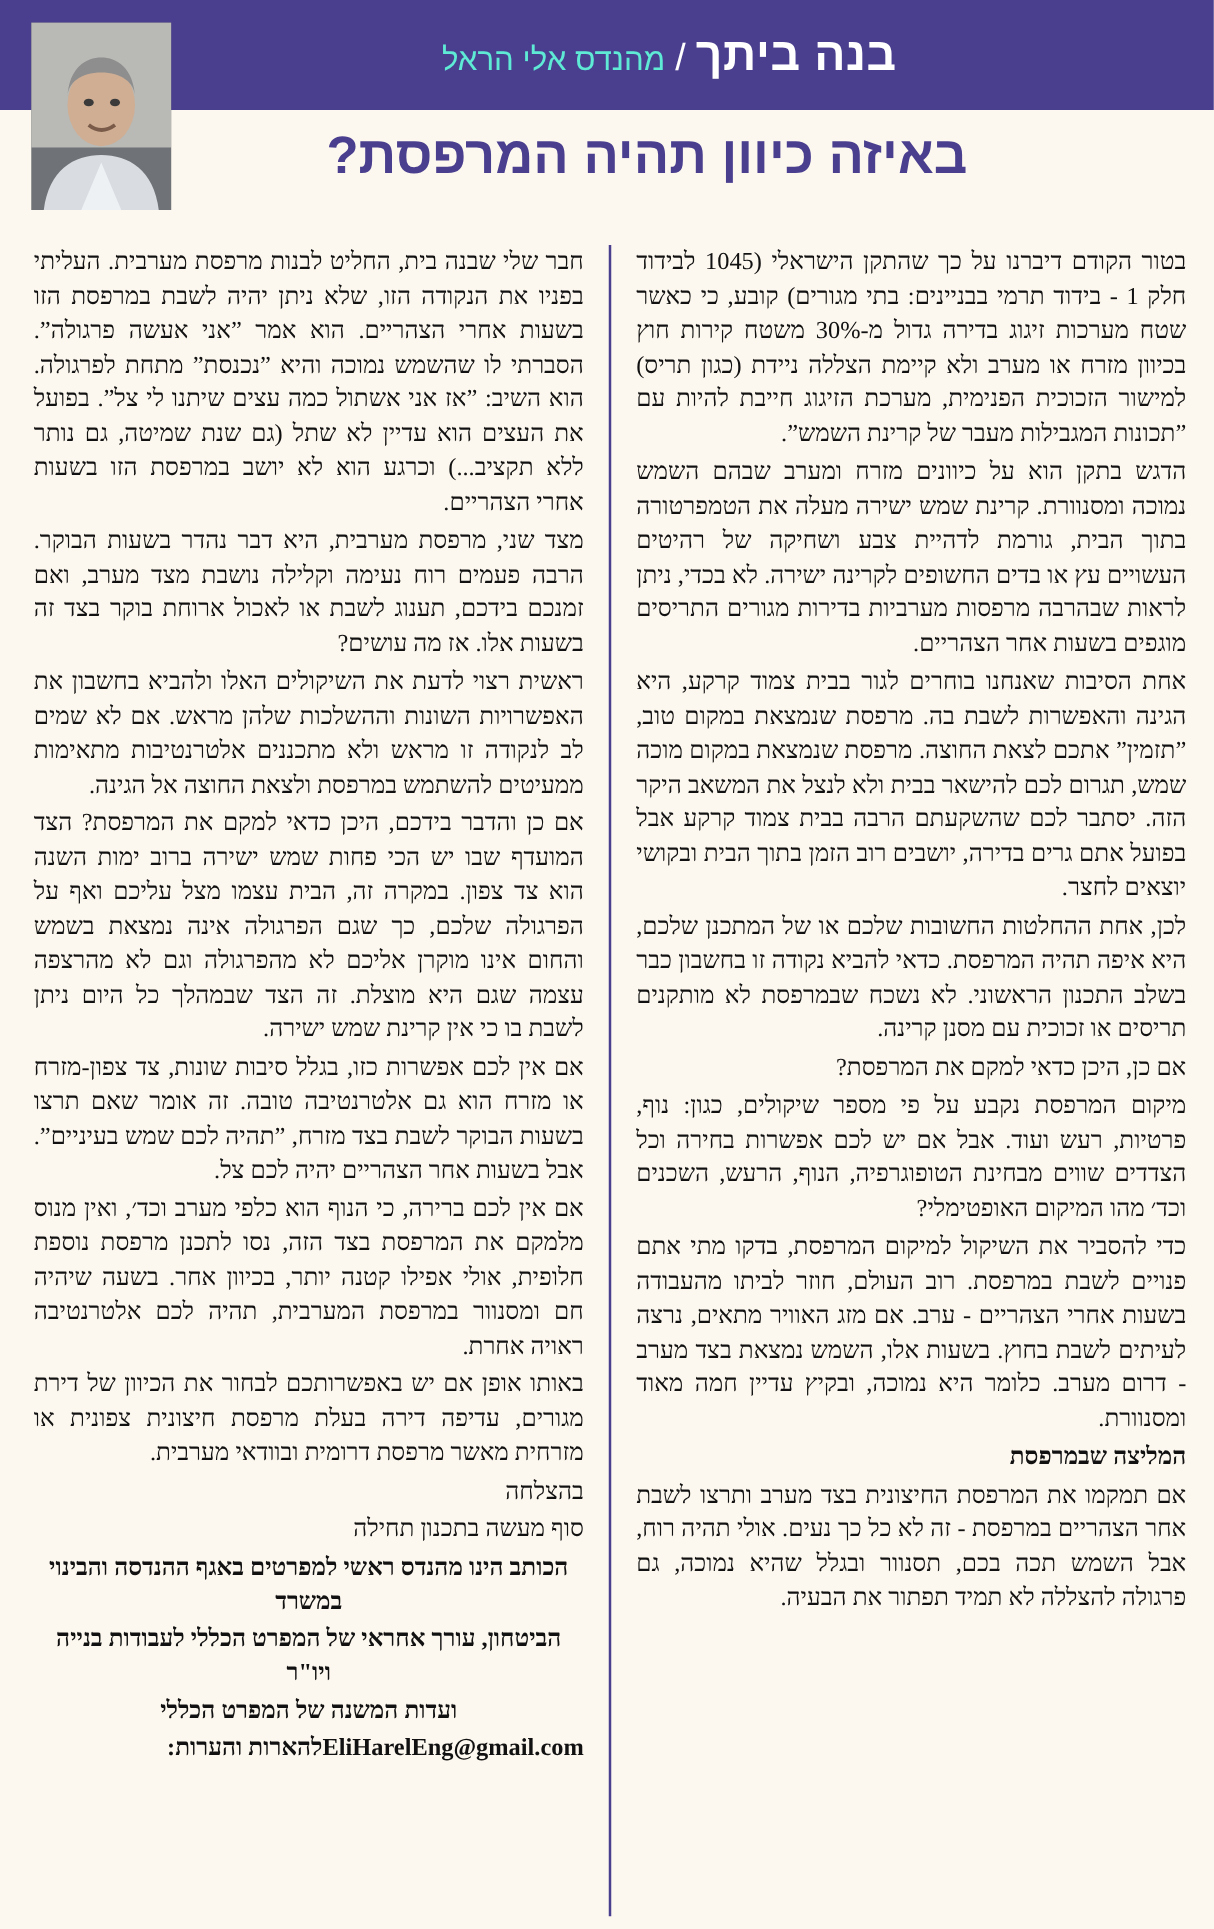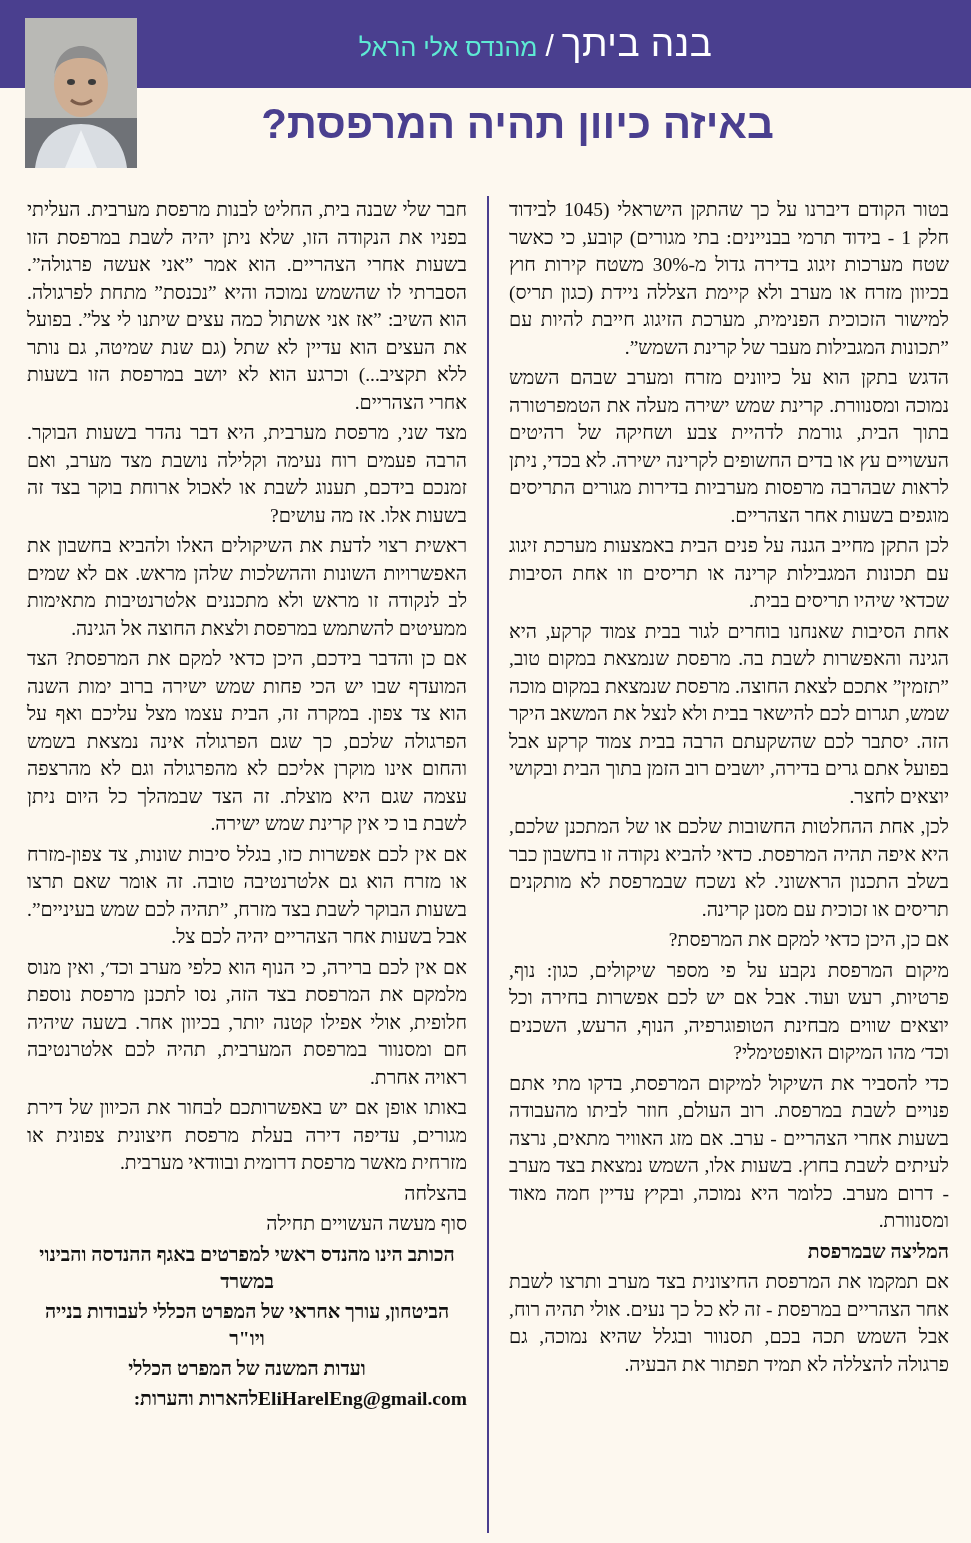--- a/index.html
+++ b/index.html
@@ -44,21 +44,21 @@
     flex-direction: row;
     align-items: baseline;
     justify-content: center;
     padding-right: 20px;
     padding-left: 120px;
     direction: rtl;
   }
   .header-title {
     color: #ffffff;
     font-size: 37px;
-    font-weight: normal;
+    font-weight: bold;
     letter-spacing: 0.5px;
     font-family: "Liberation Sans", sans-serif;
   }
   .header-sep {
     color: #ffffff;
     font-size: 30px;
     margin: 0 8px;
     font-family: "Liberation Sans", sans-serif;
   }
   .header-sub {
@@ -174,42 +174,41 @@
     </div>
   </div>
 
   <div class="headline">באיזה כיוון תהיה המרפסת?</div>
 
   <div class="columns">
 
     <div class="col right">
       <p>בטור הקודם דיברנו על כך שהתקן הישראלי (1045 לבידוד חלק 1 - בידוד תרמי בבניינים: בתי מגורים) קובע, כי כאשר שטח מערכות זיגוג בדירה גדול מ-30% משטח קירות חוץ בכיוון מזרח או מערב ולא קיימת הצללה ניידת (כגון תריס) למישור הזכוכית הפנימית, מערכת הזיגוג חייבת להיות עם ”תכונות המגבילות מעבר של קרינת השמש”.</p>
       <p>הדגש בתקן הוא על כיוונים מזרח ומערב שבהם השמש נמוכה ומסנוורת. קרינת שמש ישירה מעלה את הטמפרטורה בתוך הבית, גורמת לדהיית צבע ושחיקה של רהיטים העשויים עץ או בדים החשופים לקרינה ישירה. לא בכדי, ניתן לראות שבהרבה מרפסות מערביות בדירות מגורים התריסים מוגפים בשעות אחר הצהריים.</p>
-      <p>לכן התקן מחייב הגנה על פנים הבית באמצעות מערכת זיגוג עם תכונות המגבילות קרינה או תריסים וזו אחת הסיבות שכדאי שיהיו תריסים בבית.</p>
       <p>אחת הסיבות שאנחנו בוחרים לגור בבית צמוד קרקע, היא הגינה והאפשרות לשבת בה. מרפסת שנמצאת במקום טוב, ”תזמין” אתכם לצאת החוצה. מרפסת שנמצאת במקום מוכה שמש, תגרום לכם להישאר בבית ולא לנצל את המשאב היקר הזה. יסתבר לכם שהשקעתם הרבה בבית צמוד קרקע אבל בפועל אתם גרים בדירה, יושבים רוב הזמן בתוך הבית ובקושי יוצאים לחצר.</p>
       <p>לכן, אחת ההחלטות החשובות שלכם או של המתכנן שלכם, היא איפה תהיה המרפסת. כדאי להביא נקודה זו בחשבון כבר בשלב התכנון הראשוני. לא נשכח שבמרפסת לא מותקנים תריסים או זכוכית עם מסנן קרינה.</p>
       <p>אם כן, היכן כדאי למקם את המרפסת?</p>
-      <p>מיקום המרפסת נקבע על פי מספר שיקולים, כגון: נוף, פרטיות, רעש ועוד. אבל אם יש לכם אפשרות בחירה וכל יוצאים שווים מבחינת הטופוגרפיה, הנוף, הרעש, השכנים וכד׳ מהו המיקום האופטימלי?</p>
+      <p>מיקום המרפסת נקבע על פי מספר שיקולים, כגון: נוף, פרטיות, רעש ועוד. אבל אם יש לכם אפשרות בחירה וכל הצדדים שווים מבחינת הטופוגרפיה, הנוף, הרעש, השכנים וכד׳ מהו המיקום האופטימלי?</p>
       <p>כדי להסביר את השיקול למיקום המרפסת, בדקו מתי אתם פנויים לשבת במרפסת. רוב העולם, חוזר לביתו מהעבודה בשעות אחרי הצהריים - ערב. אם מזג האוויר מתאים, נרצה לעיתים לשבת בחוץ. בשעות אלו, השמש נמצאת בצד מערב - דרום מערב. כלומר היא נמוכה, ובקיץ עדיין חמה מאוד ומסנוורת.</p>
       <p class="bold right-align">המליצה שבמרפסת</p>
       <p>אם תמקמו את המרפסת החיצונית בצד מערב ותרצו לשבת אחר הצהריים במרפסת - זה לא כל כך נעים. אולי תהיה רוח, אבל השמש תכה בכם, תסנוור ובגלל שהיא נמוכה, גם פרגולה להצללה לא תמיד תפתור את הבעיה.</p>
     </div>
 
     <div class="col-divider"></div>
 
     <div class="col left">
       <p>חבר שלי שבנה בית, החליט לבנות מרפסת מערבית. העליתי בפניו את הנקודה הזו, שלא ניתן יהיה לשבת במרפסת הזו בשעות אחרי הצהריים. הוא אמר ”אני אעשה פרגולה”. הסברתי לו שהשמש נמוכה והיא ”נכנסת” מתחת לפרגולה. הוא השיב: ”אז אני אשתול כמה עצים שיתנו לי צל”. בפועל את העצים הוא עדיין לא שתל (גם שנת שמיטה, גם נותר ללא תקציב...) וכרגע הוא לא יושב במרפסת הזו בשעות אחרי הצהריים.</p>
       <p>מצד שני, מרפסת מערבית, היא דבר נהדר בשעות הבוקר. הרבה פעמים רוח נעימה וקלילה נושבת מצד מערב, ואם זמנכם בידכם, תענוג לשבת או לאכול ארוחת בוקר בצד זה בשעות אלו. אז מה עושים?</p>
       <p>ראשית רצוי לדעת את השיקולים האלו ולהביא בחשבון את האפשרויות השונות וההשלכות שלהן מראש. אם לא שמים לב לנקודה זו מראש ולא מתכננים אלטרנטיבות מתאימות ממעיטים להשתמש במרפסת ולצאת החוצה אל הגינה.</p>
       <p>אם כן והדבר בידכם, היכן כדאי למקם את המרפסת? הצד המועדף שבו יש הכי פחות שמש ישירה ברוב ימות השנה הוא צד צפון. במקרה זה, הבית עצמו מצל עליכם ואף על הפרגולה שלכם, כך שגם הפרגולה אינה נמצאת בשמש והחום אינו מוקרן אליכם לא מהפרגולה וגם לא מהרצפה עצמה שגם היא מוצלת. זה הצד שבמהלך כל היום ניתן לשבת בו כי אין קרינת שמש ישירה.</p>
       <p>אם אין לכם אפשרות כזו, בגלל סיבות שונות, צד צפון-מזרח או מזרח הוא גם אלטרנטיבה טובה. זה אומר שאם תרצו בשעות הבוקר לשבת בצד מזרח, ”תהיה לכם שמש בעיניים”. אבל בשעות אחר הצהריים יהיה לכם צל.</p>
       <p>אם אין לכם ברירה, כי הנוף הוא כלפי מערב וכד׳, ואין מנוס מלמקם את המרפסת בצד הזה, נסו לתכנן מרפסת נוספת חלופית, אולי אפילו קטנה יותר, בכיוון אחר. בשעה שיהיה חם ומסנוור במרפסת המערבית, תהיה לכם אלטרנטיבה ראויה אחרת.</p>
       <p>באותו אופן אם יש באפשרותכם לבחור את הכיוון של דירת מגורים, עדיפה דירה בעלת מרפסת חיצונית צפונית או מזרחית מאשר מרפסת דרומית ובוודאי מערבית.</p>
       <p class="center">בהצלחה</p>
-      <p class="center">סוף מעשה העשויים תחילה</p>
+      <p class="center">סוף מעשה בתכנון תחילה</p>
 
       <div class="sig-block">
         <p>הכותב הינו מהנדס ראשי למפרטים באגף ההנדסה והבינוי במשרד</p>
         <p>הביטחון, עורך אחראי של המפרט הכללי לעבודות בנייה ויו"ר</p>
         <p>ועדות המשנה של המפרט הכללי</p>
       </div>
 
       <p class="email-line">
         <span class="email-addr">EliHarelEng@gmail.com</span><span>להארות והערות:</span>
       </p>

